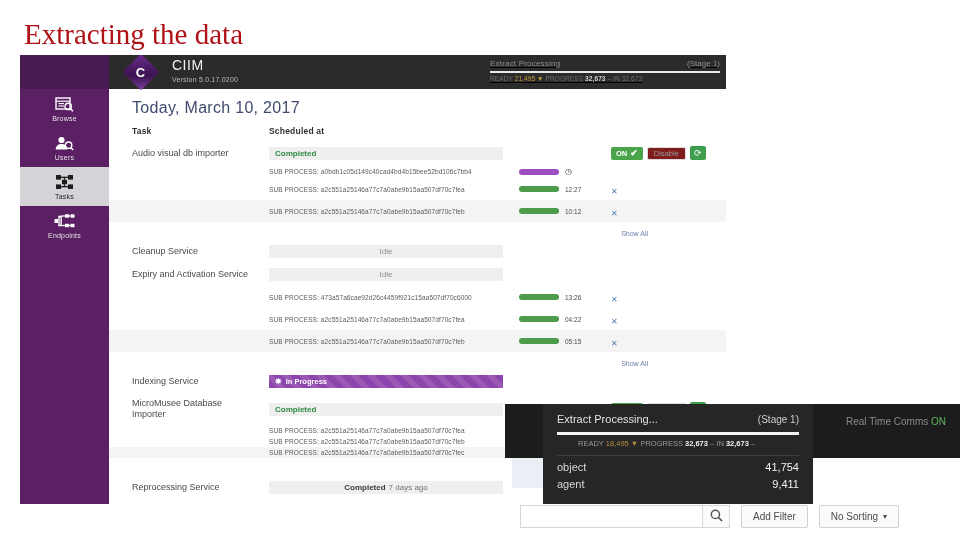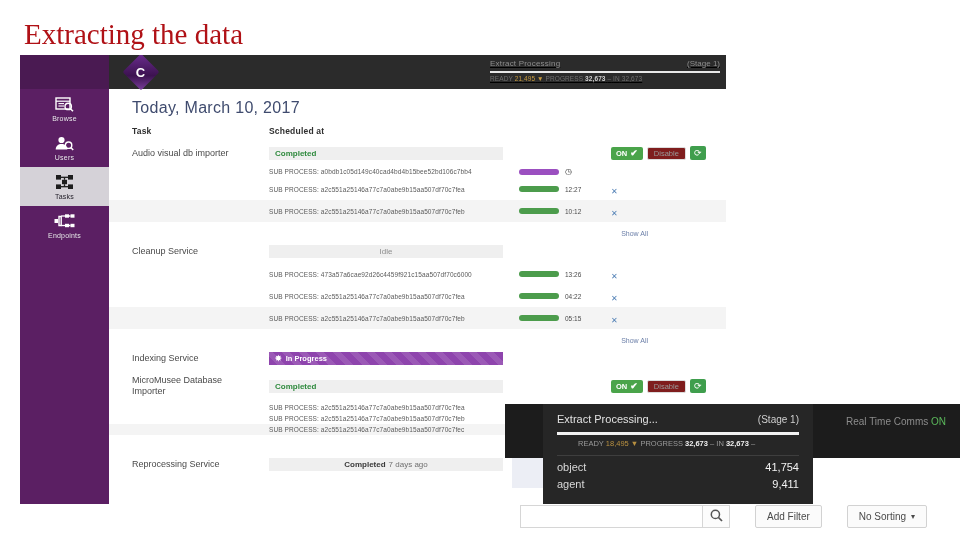--- a/index.html
+++ b/index.html
@@ -160,21 +160,21 @@
   .minibar.purple { background:#9b4fc0; }
   .sub-time { font-size: 6.5px; color:#4a4a4a; }
   .sub-x { color:#4f7fb5; font-size: 8px; }
   .sub-clock { color:#3a3a3a; font-size: 8px; }
   .showall-cell { text-align:right; padding-right: 78px; }
   .showall { font-size: 7px; color:#6b7fa8; }
 
   
   .searchbar {
     position:absolute; left: 520px; top: 505px;
-    display:flex; align-items:flex-end; gap: 25px;
+    display:flex; align-items:flex-end; gap: 11px;
   }
   .search-box { display:flex; }
   .search-input {
     width: 182px; height: 23px; border:1px solid #d6d6d6; border-right:none;
     background:#fff; font-size: 9px; color:#666; padding: 0 6px;
     outline:none; font-family:"Liberation Sans",sans-serif;
   }
   .search-btn {
     width: 28px; height: 23px; border:1px solid #d6d6d6; background:#fcfcfc;
     display:flex; align-items:center; justify-content:center;
@@ -297,20 +297,24 @@
         </span>
         <span class="sb-lbl">Endpoints</span>
       </div>
     </div>
 
     <div class="main">
 
       <div class="topbar">
         <div class="logo-d">
           <span>C</span>
+        </div>
+        <div>
+          <div class="app-name">CIIM</div>
+          <div class="app-ver app-name" style="font-size:7px;margin-top:1px">Version 5.0.17.0200</div>
         </div>
 
         <div class="tb-extract">
           <div class="tb-ex-row">
             <span class="tb-ex-title">Extract Processing</span>
             <span class="tb-ex-stage">(Stage 1)</span>
           </div>
           <div class="tb-ex-bar"></div>
           <div class="tb-ex-stats">
             <span>READY</span>
@@ -402,20 +406,30 @@
               <td class="tname">Cleanup Service</td>
               <td class="status-cell">
                 <div class="status-pill idle">
                     <span>Idle</span>
                   </div>
               </td>
               <td></td>
               <td></td>
             </tr>
 
+            <tr class="task-row">
+              <td class="tname">Expiry and Activation Service</td>
+              <td class="status-cell">
+                <div class="status-pill idle">
+                    <span>Idle</span>
+                  </div>
+              </td>
+              <td></td>
+              <td></td>
+            </tr>
 
             <tr class="sub-row">
               <td></td>
               <td class="sub-hash">SUB PROCESS: 473a57a6cae92d26c4459f921c15aa507df70c6000</td>
               <td>
                 <div class="minibar-wrap">
                   <div class="minibar green"></div>
                   <span class="sub-time">13:26</span>
                 </div>
               </td>

